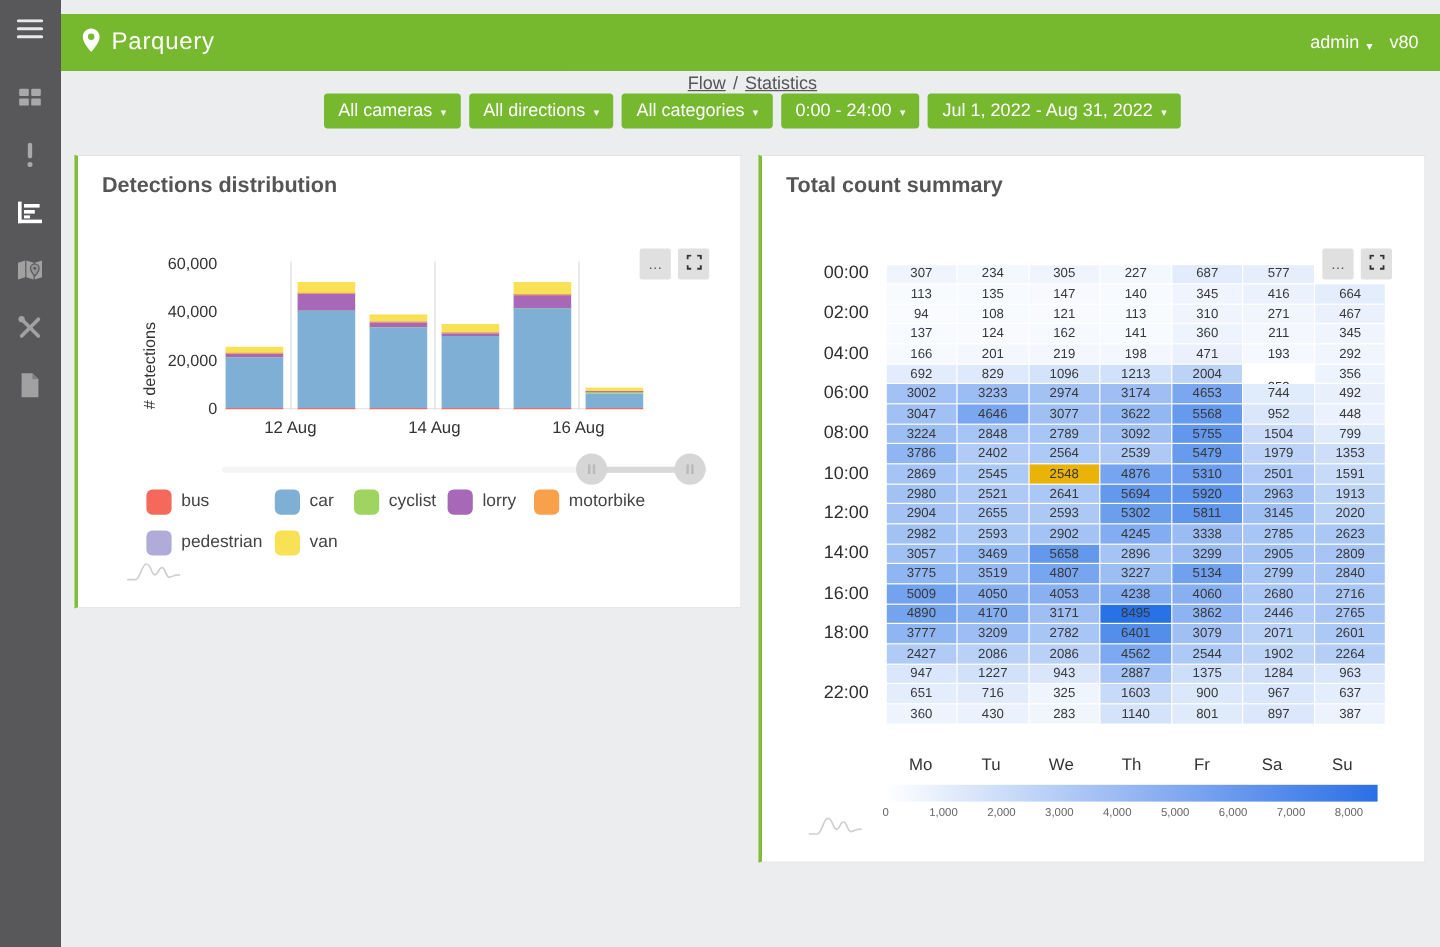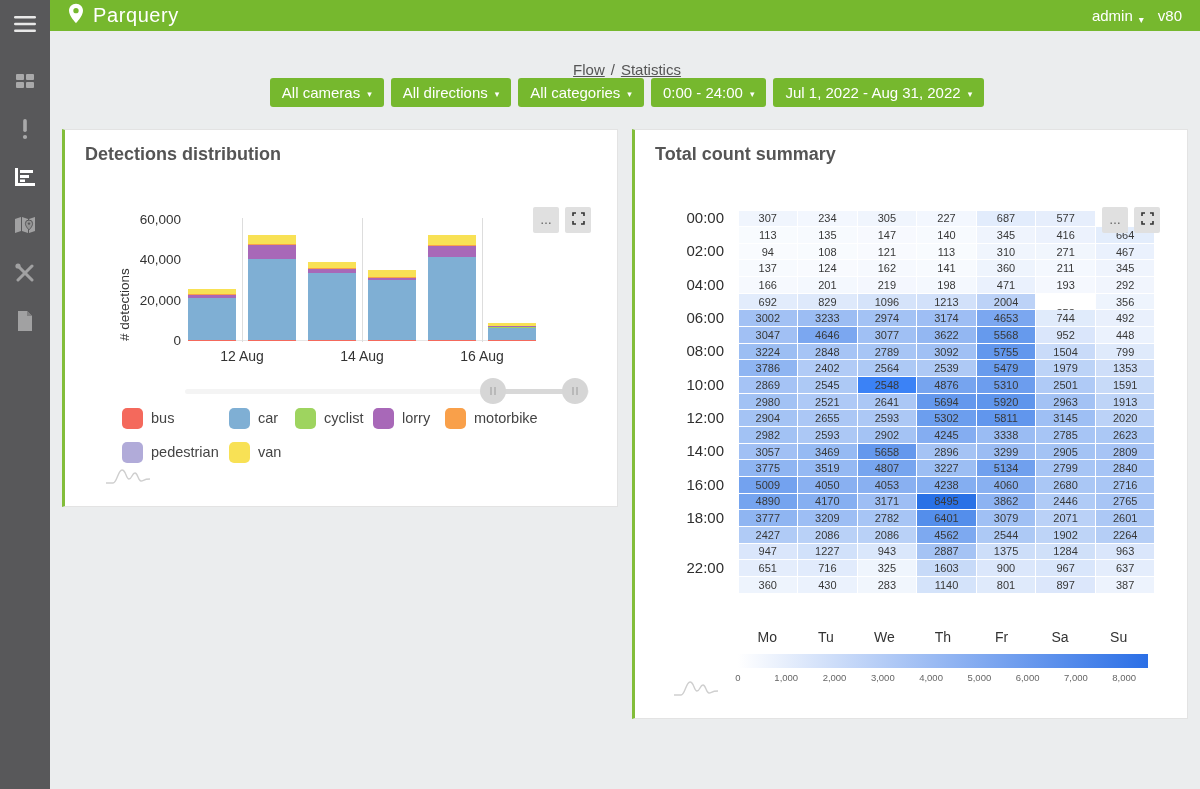--- a/index.html
+++ b/index.html
@@ -9,21 +9,21 @@
   
   .sidebar { position:fixed; left:0; top:0; width:50px; height:789px; background:#58585a; z-index:30; }
   .sb-burger { width:50px; height:47px; display:flex; align-items:center; justify-content:center; cursor:pointer; }
   .sb-burger svg { display:block; }
   .sb-icons { display:flex; flex-direction:column; align-items:center; margin-top:12px; }
   .sb-item { width:50px; height:48px; display:flex; align-items:center; justify-content:center; cursor:pointer; }
   .sb-item svg { opacity:.62; }
   .sb-item.active svg { opacity:1; }
 
   
-  .topbar { position:fixed; left:50px; top:0; right:0; height:31px; background:#76b82e;
+  .topbar { position:fixed; left:50px; top:12px; right:0; height:47px; background:#76b82e;
     display:flex; align-items:center; padding:0 18px; z-index:20; }
   .brand { display:flex; align-items:center; gap:9px; }
   .brand-title { color:#fff; font-size:20px; letter-spacing:.6px; }
   .topbar-right { margin-left:auto; display:flex; align-items:center; gap:14px; color:#fff; font-size:15px; }
   .admin-menu { display:flex; align-items:flex-end; gap:6px; cursor:pointer; }
   .caret { font-size:10px; position:relative; top:1px; }
 
   
   .content { position:absolute; left:50px; top:47px; right:0; bottom:0; }
   .toolbar-row { display:flex; align-items:center; justify-content:space-between; padding:14px 12px 10px 16px;flex-direction:column; }
@@ -71,21 +71,21 @@
   .slider .range { position:absolute; top:11px; height:5px; background:#d8d8d8; }
   .handle { position:absolute; top:0; width:26px; height:26px; border-radius:50%; background:#d6d6d6; cursor:pointer; }
   .handle::before { content:""; position:absolute; left:10px; top:9px; width:2px; height:8px; background:#b9b9b9; box-shadow:4px 0 0 #b9b9b9; }
 
   
   .legend-item { position:absolute; display:flex; align-items:center; gap:8px; font-size:14.5px; color:#444; cursor:pointer; height:24px; }
   .swatch { width:21px; height:21px; border-radius:5px; flex:none; }
   .wave { position:absolute; }
 
   
-  .heatmap { position:absolute; left:0; top:80px; width:556px; }
+  .heatmap { position:absolute; left:0; top:90px; width:556px; }
   .hm-row { display:flex; height:16.66px; }
   .hm-time { width:103px; text-align:right; padding-right:14px; font-size:15px; color:#2e2e2e; line-height:16.6px; }
   .hm-cell { width:58.57px; margin:0.5px; display:flex; align-items:center; justify-content:center;
     font-size:11px; color:#383838; }
   .weekdays { position:absolute; left:103px; top:499px; display:flex; }
   .weekday { width:58.57px; text-align:center; font-size:14px; color:#333; }
   .colorbar { position:absolute; left:103px; top:524px; width:410px; height:14px;
     background:linear-gradient(to right,#ffffff,#2b6fe6); }
   .cb-ticks { position:absolute; left:103px; top:542px; width:410px; height:12px; }
   .cb-tick { position:absolute; transform:translateX(-50%); font-size:9.5px; color:#666; }
@@ -431,21 +431,21 @@
             <div class="hm-cell" style="background: rgb(173, 201, 245);">2564</div>
             <div class="hm-cell" style="background: rgb(174, 201, 245);">2539</div>
             <div class="hm-cell" style="background: rgb(104, 155, 237);">5479</div>
             <div class="hm-cell" style="background: rgb(188, 211, 247);">1979</div>
             <div class="hm-cell" style="background: rgb(206, 222, 249);">1353</div>
           </div>
           <div class="hm-row">
             <div class="hm-time">10:00</div>
             <div class="hm-cell" style="background: rgb(165, 195, 245);">2869</div>
             <div class="hm-cell" style="background: rgb(173, 201, 245);">2545</div>
-            <div class="hm-cell" style="background: #3b82f6;">2548</div>
+            <div class="hm-cell" style="background: #eab308;">2548</div>
             <div class="hm-cell" style="background: rgb(118, 164, 239);">4876</div>
             <div class="hm-cell" style="background: rgb(108, 157, 238);">5310</div>
             <div class="hm-cell" style="background: rgb(175, 202, 246);">2501</div>
             <div class="hm-cell" style="background: rgb(199, 218, 248);">1591</div>
           </div>
           <div class="hm-row">
             <div class="hm-time"></div>
             <div class="hm-cell" style="background: rgb(162, 194, 244);">2980</div>
             <div class="hm-cell" style="background: rgb(174, 201, 246);">2521</div>
             <div class="hm-cell" style="background: rgb(171, 199, 245);">2641</div>

